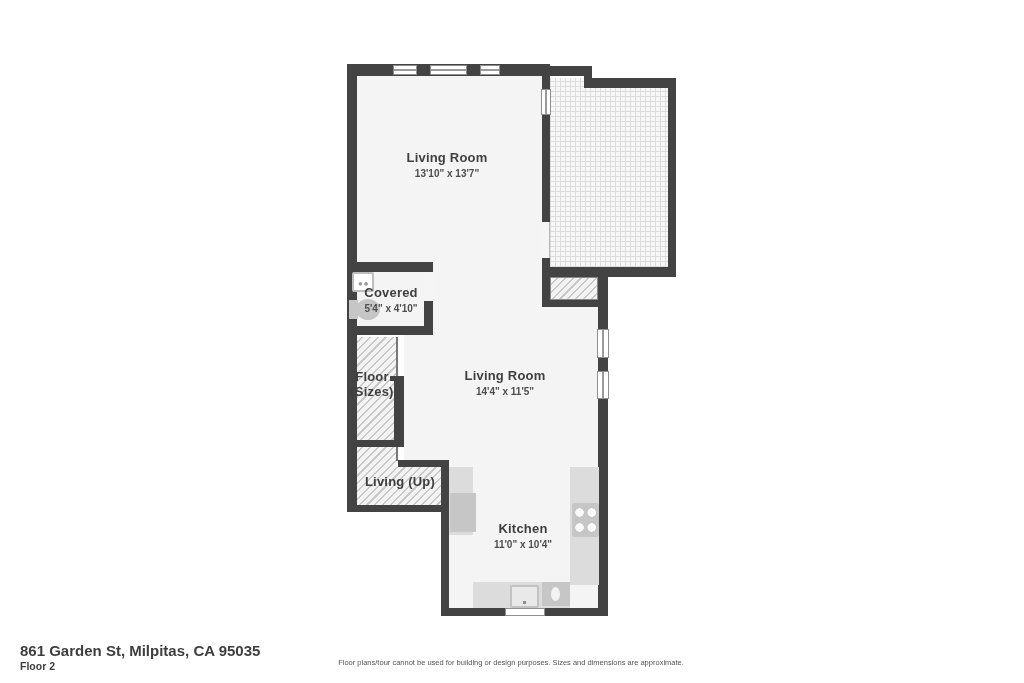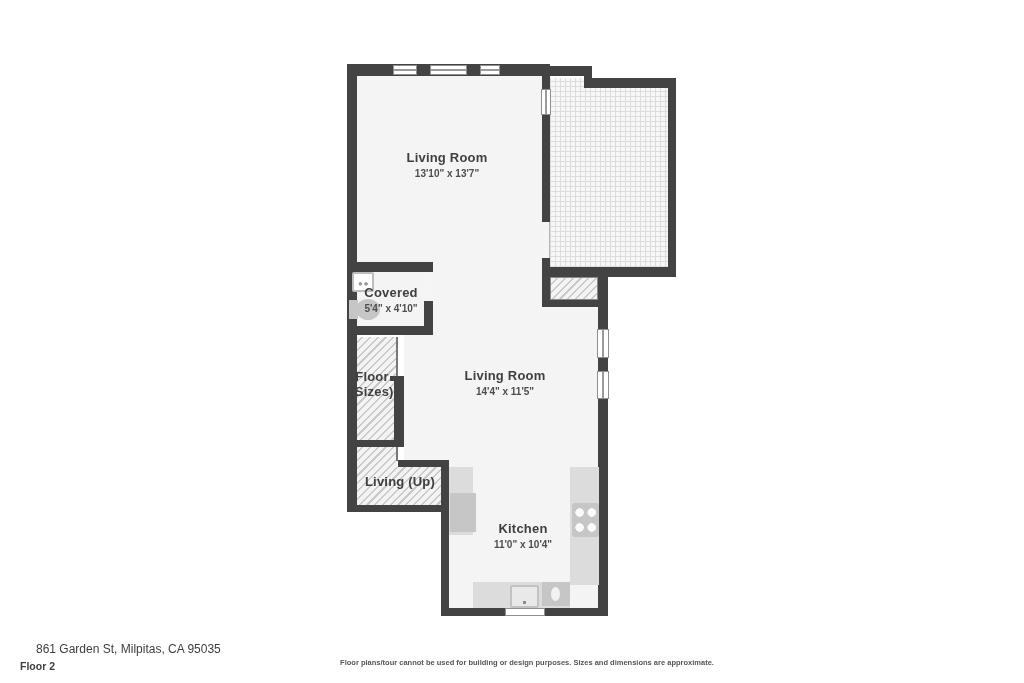--- a/index.html
+++ b/index.html
@@ -20,24 +20,24 @@
   .winv{background:linear-gradient(to right,#fff 0 42%,#9a9a9a 42% 58%,#fff 58% 100%);
         border:1px solid #8f8f8f;}
   .gap{background:#f5f5f5;}
   .edge{background:#777;}
   .counter{background:var(--counter);}
   .appl{background:var(--appliance);}
   .room-label{position:absolute;transform:translateX(-50%);text-align:center;
               color:#3f3f3f;white-space:nowrap;line-height:1.15;}
   .rname{font-size:13px;font-weight:700;letter-spacing:.2px;}
   .rdims{font-size:10px;font-weight:700;color:#4d4d4d;margin-top:2px;}
-  .addr{position:absolute;left:36px;top:642px;font-size:12px;font-weight:400;color:#3e3e3e;}
+  .addr{position:absolute;left:20px;top:642px;font-size:15px;font-weight:700;color:#3e3e3e;}
   .floorlbl{position:absolute;left:20px;top:660px;font-size:10.5px;font-weight:700;color:#3e3e3e;}
   .disclaimer{position:absolute;left:511px;top:658px;transform:translateX(-50%);
-              font-size:7.5px;font-weight:700;color:#555;white-space:nowrap;margin-left:16px;}
+              font-size:7.5px;font-weight:400;color:#555;white-space:nowrap;}
   .sinkb{background:#fff;border:2px solid #bdbdbd;border-radius:2px;
          background-image:radial-gradient(circle at 35% 62%,#9e9e9e 1.5px,transparent 2px),
                           radial-gradient(circle at 67% 62%,#9e9e9e 1.5px,transparent 2px);}
   .stove{background:var(--appliance);border-radius:3px;
          background-image:radial-gradient(circle at 28% 28%,#fafafa 4px,transparent 4.5px),
                           radial-gradient(circle at 73% 28%,#fafafa 4px,transparent 4.5px),
                           radial-gradient(circle at 28% 72%,#fafafa 4px,transparent 4.5px),
                           radial-gradient(circle at 73% 72%,#fafafa 4px,transparent 4.5px);}
   .ksink{background:#e9e9e9;border:2px solid #c2c2c2;border-radius:2px;
          background-image:radial-gradient(circle at 50% 82%,#8d8d8d 1.5px,transparent 2px);}

